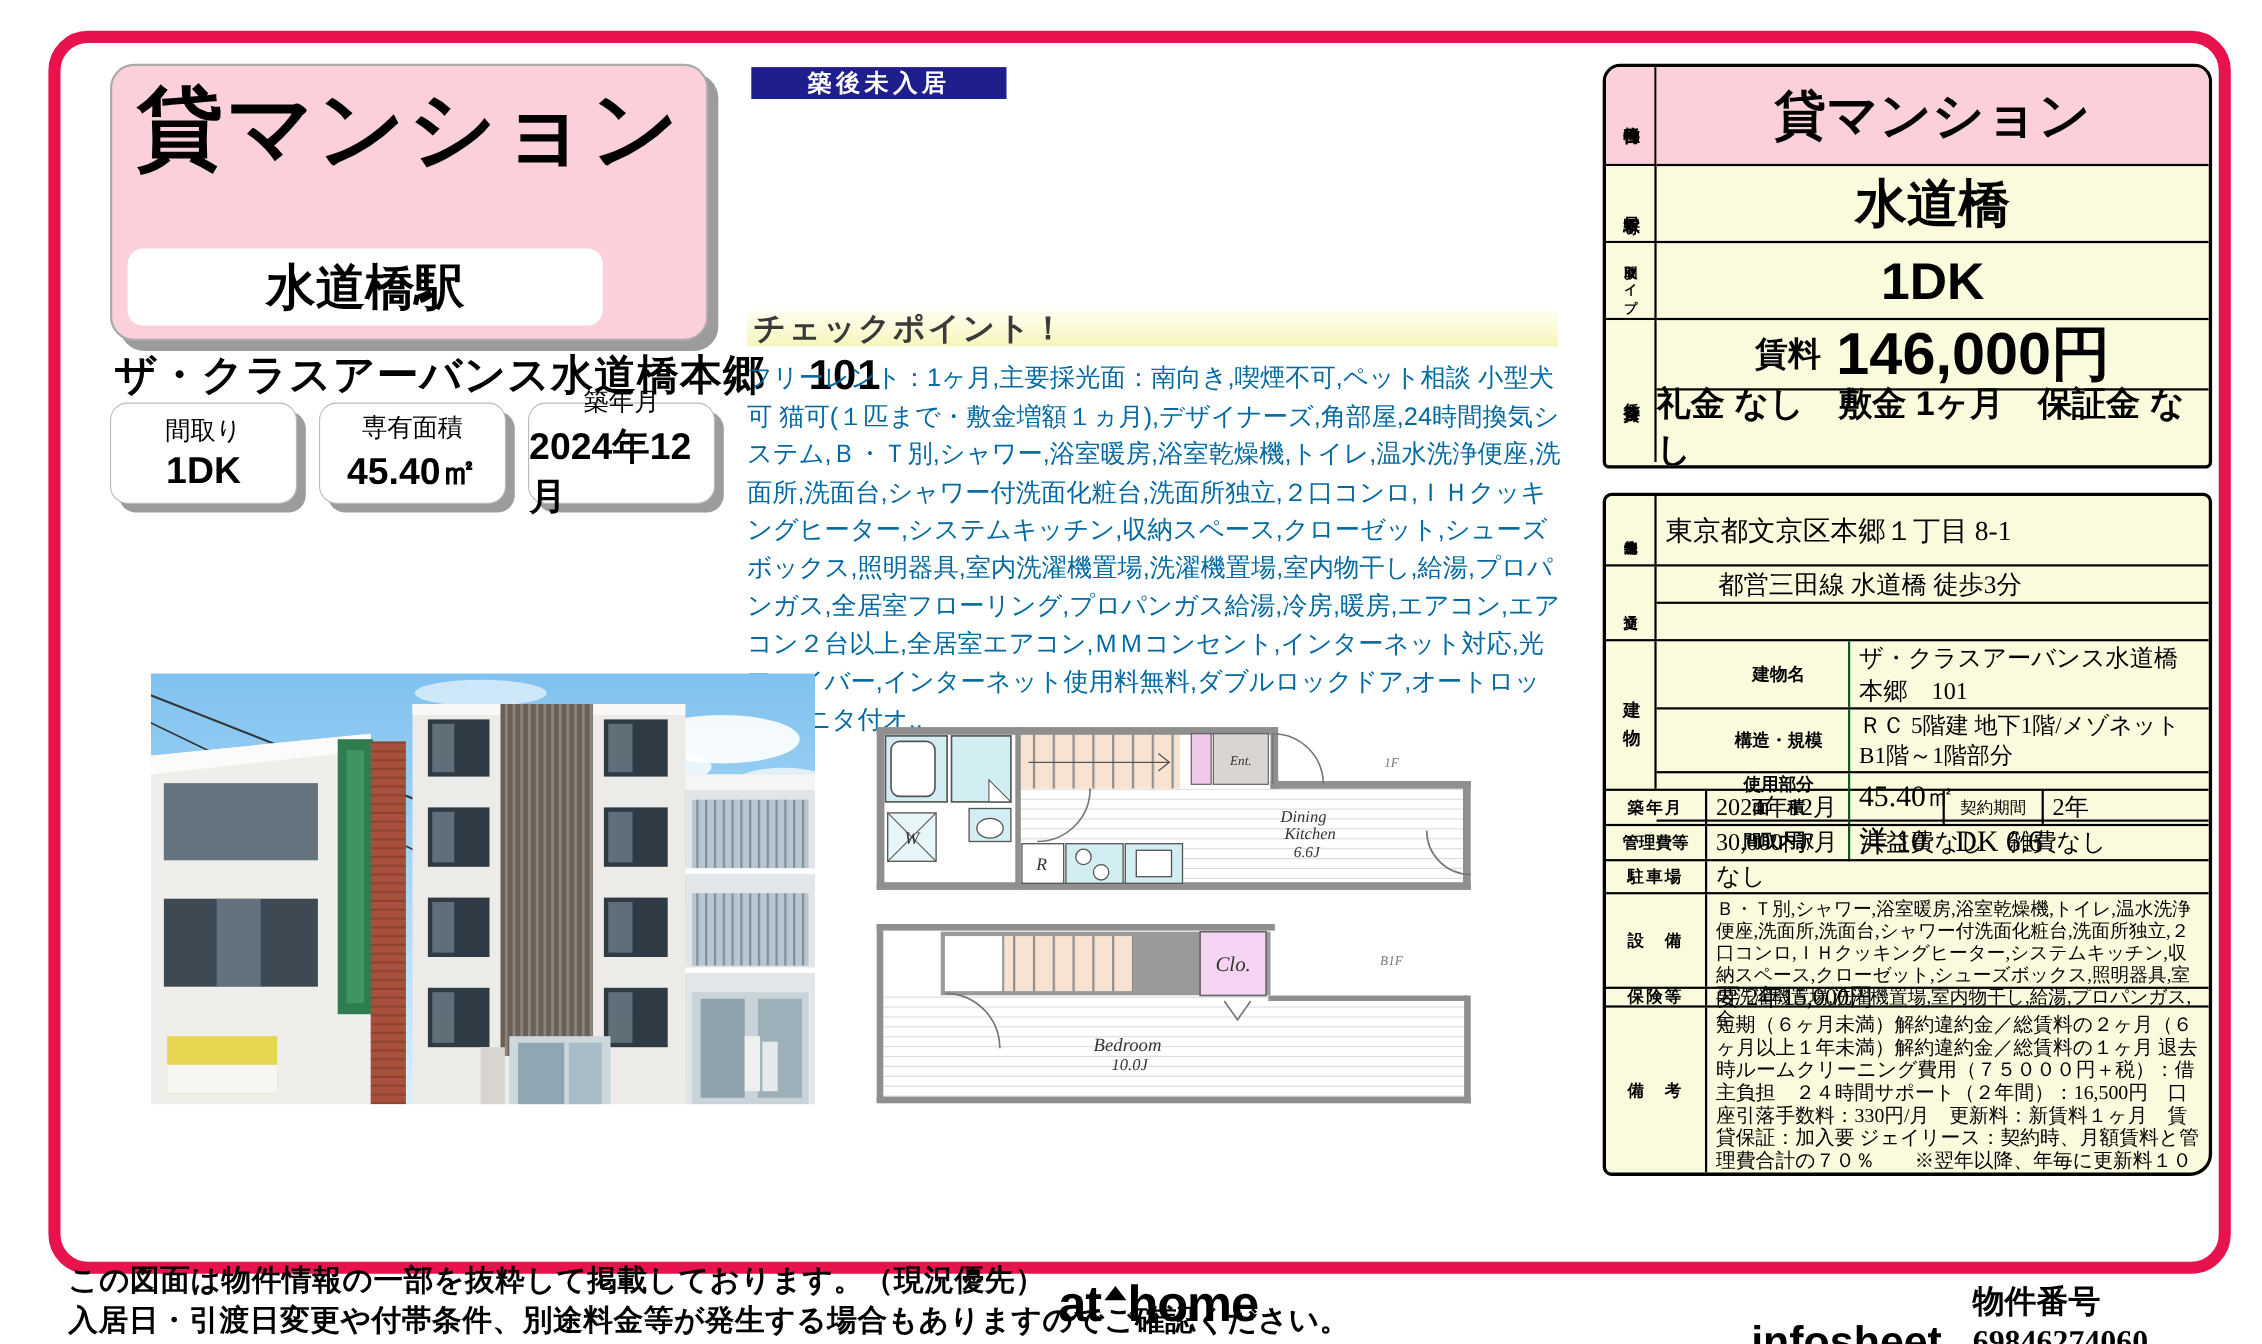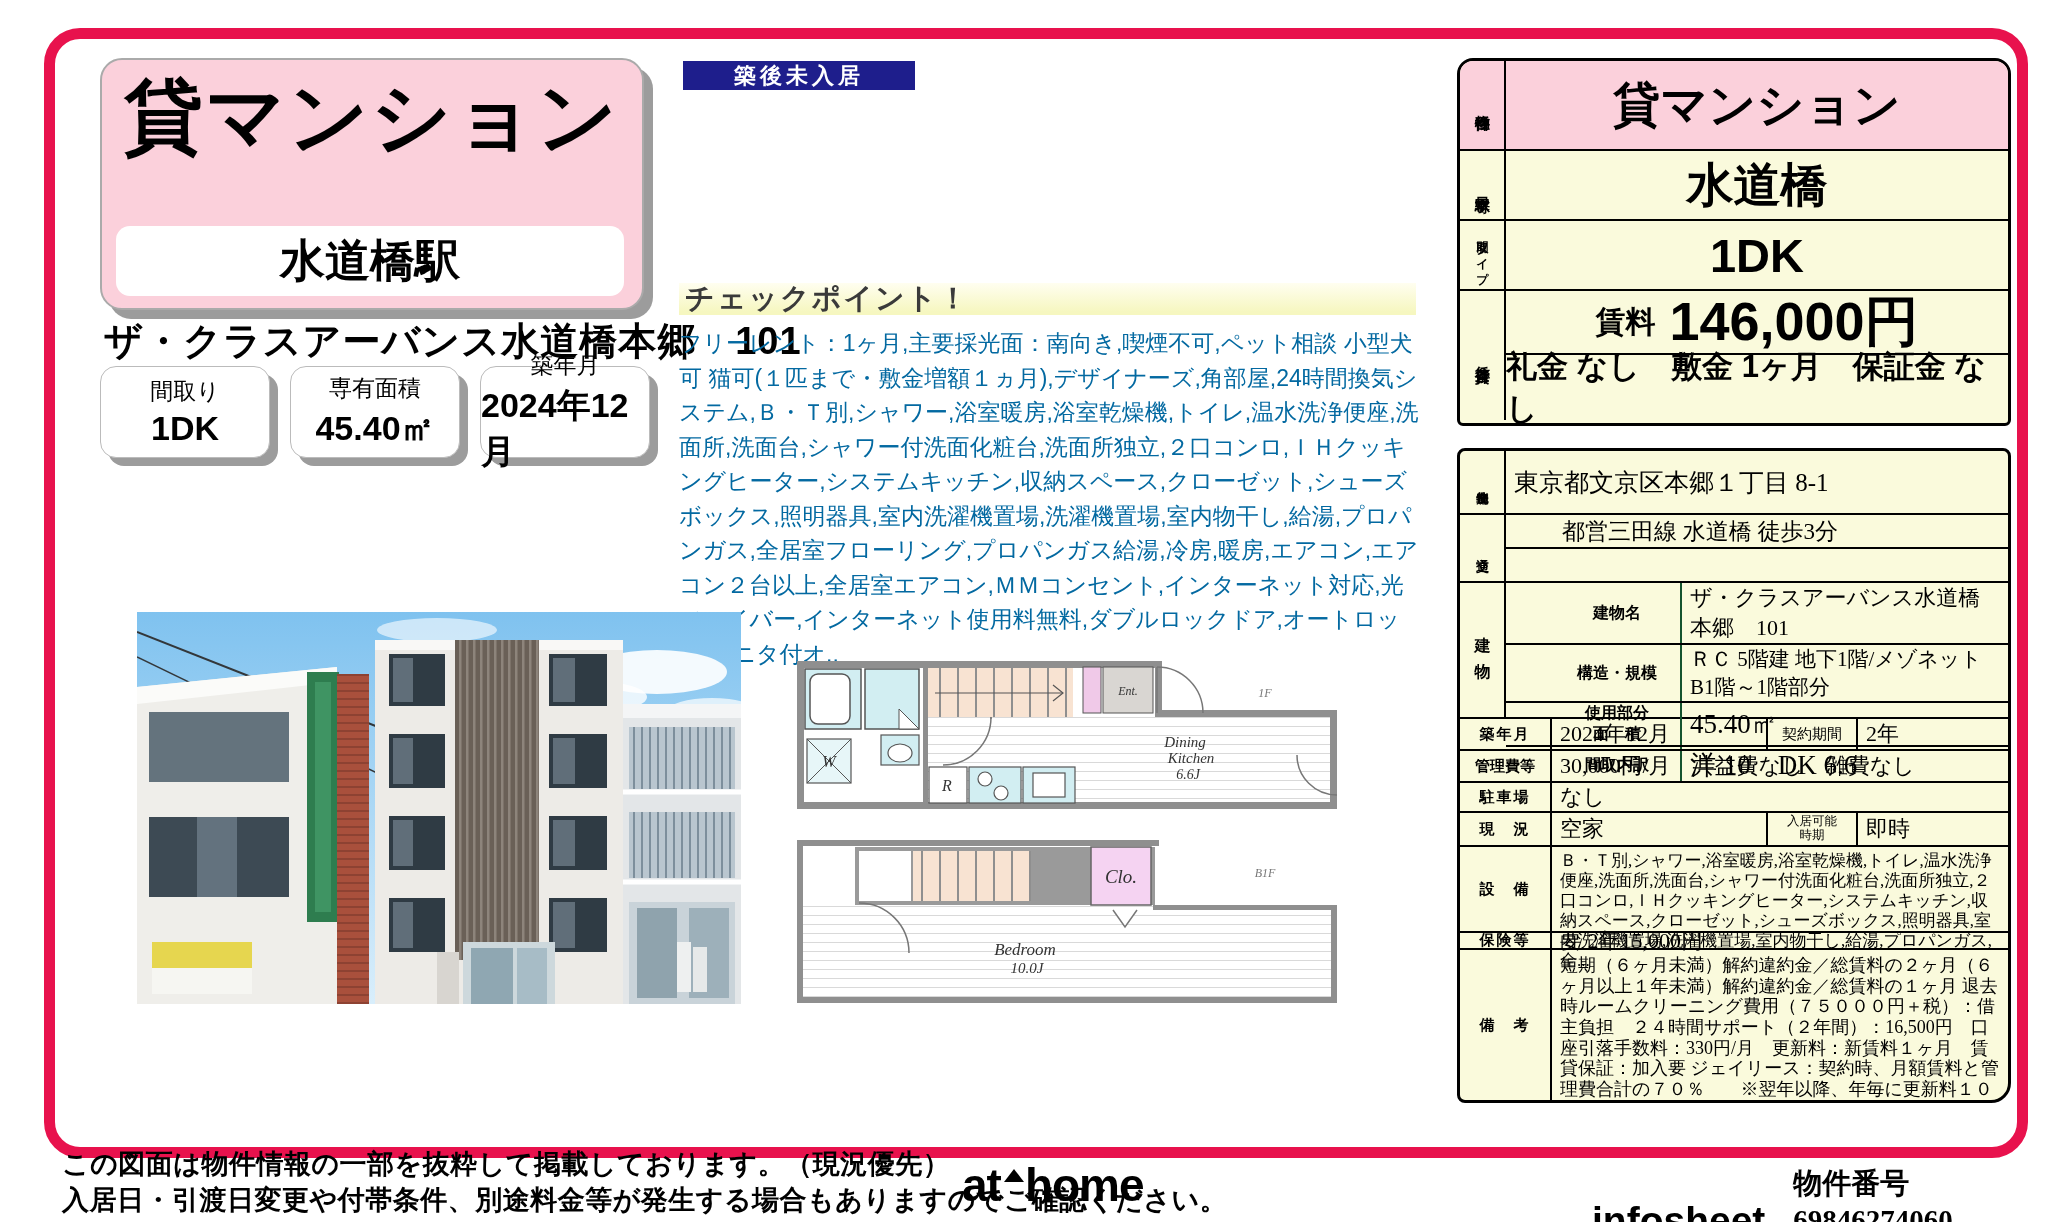--- a/index.html
+++ b/index.html
@@ -13,21 +13,21 @@
   
   .frame{position:absolute;left:44px;top:28px;width:1962px;height:1108px;
     border:11px solid #e8124d;border-radius:36px;background:#fff;}
 
   
   .title-card{position:absolute;left:100px;top:58px;width:540px;height:248px;
     background:#fbd0db;border:2px solid #aaa;border-radius:22px;
     box-shadow:9px 9px 0 0 #9c9c9c;}
   .title-card .cat{position:absolute;left:0;top:14px;width:100%;text-align:center;
     font-size:79px;font-weight:bold;letter-spacing:2px;line-height:1.1;}
-  .station-box{position:absolute;left:14px;bottom:12px;width:508px;height:70px;
+  .station-box{position:absolute;left:14px;bottom:12px;width:432px;height:70px;
     background:#fff;border-radius:14px;display:flex;align-items:center;justify-content:center;
     font-size:45px;font-weight:bold;}
   .prop-name{position:absolute;left:104px;top:316px;font-size:38px;font-weight:bold;letter-spacing:1px;}
 
   
   .spec-row{position:absolute;left:100px;top:366px;display:flex;gap:20px;}
   .spec-box{width:168px;height:90px;background:#fff;border:1px solid #bbb;border-radius:16px;
     box-shadow:8px 8px 0 0 #9c9c9c;display:flex;flex-direction:column;align-items:center;justify-content:center;}
   .spec-box .lbl{font-size:23px;}
   .spec-box .val{font-size:34px;font-weight:bold;margin-top:2px;}
@@ -369,29 +369,20 @@
     <div class="dval" style="max-width:150px;font-size:22px;">2年</div>
   </div>
   <div class="drow" style="height:32px;">
     <div class="dlab-h" style="letter-spacing:0;">管理費等</div>
     <div class="dval" style="font-size:22px;">30,000円/月　共益費なし　雑費なし</div>
   </div>
   <div class="drow" style="height:30px;">
     <div class="dlab-h">駐車場</div>
     <div class="dval" style="font-size:22px;">なし</div>
   </div>
-  <div class="drow" style="height:34px;">
-    <div class="dlab-h">現　況</div>
-    <div class="dval" style="font-size:22px;">空家</div>
-    <div class="innerlab small2">
-      <span>入居可能</span>
-      <span>時期</span>
-    </div>
-    <div class="dval" style="max-width:150px;font-size:22px;">即時</div>
-  </div>
   <div class="drow" style="height:86px;">
     <div class="dlab-h">設　備</div>
     <div class="dval" style="font-size:17px;line-height:1.18;align-items:flex-start;padding-top:4px;">Ｂ・Ｔ別,シャワー,浴室暖房,浴室乾燥機,トイレ,温水洗浄便座,洗面所,洗面台,シャワー付洗面化粧台,洗面所独立,２口コンロ,ＩＨクッキングヒーター,システムキッチン,収納スペース,クローゼット,シューズボックス,照明器具,室内洗濯機置場,洗濯機置場,室内物干し,給湯,プロパンガス,全...</div>
   </div>
   <div class="drow" style="height:17px;">
     <div class="dlab-h">保険等</div>
     <div class="dval" style="font-size:22px;">要 2年15,000円</div>
   </div>
   <div class="drow" style="height:150px;">
     <div class="dlab-h">備　考</div>

